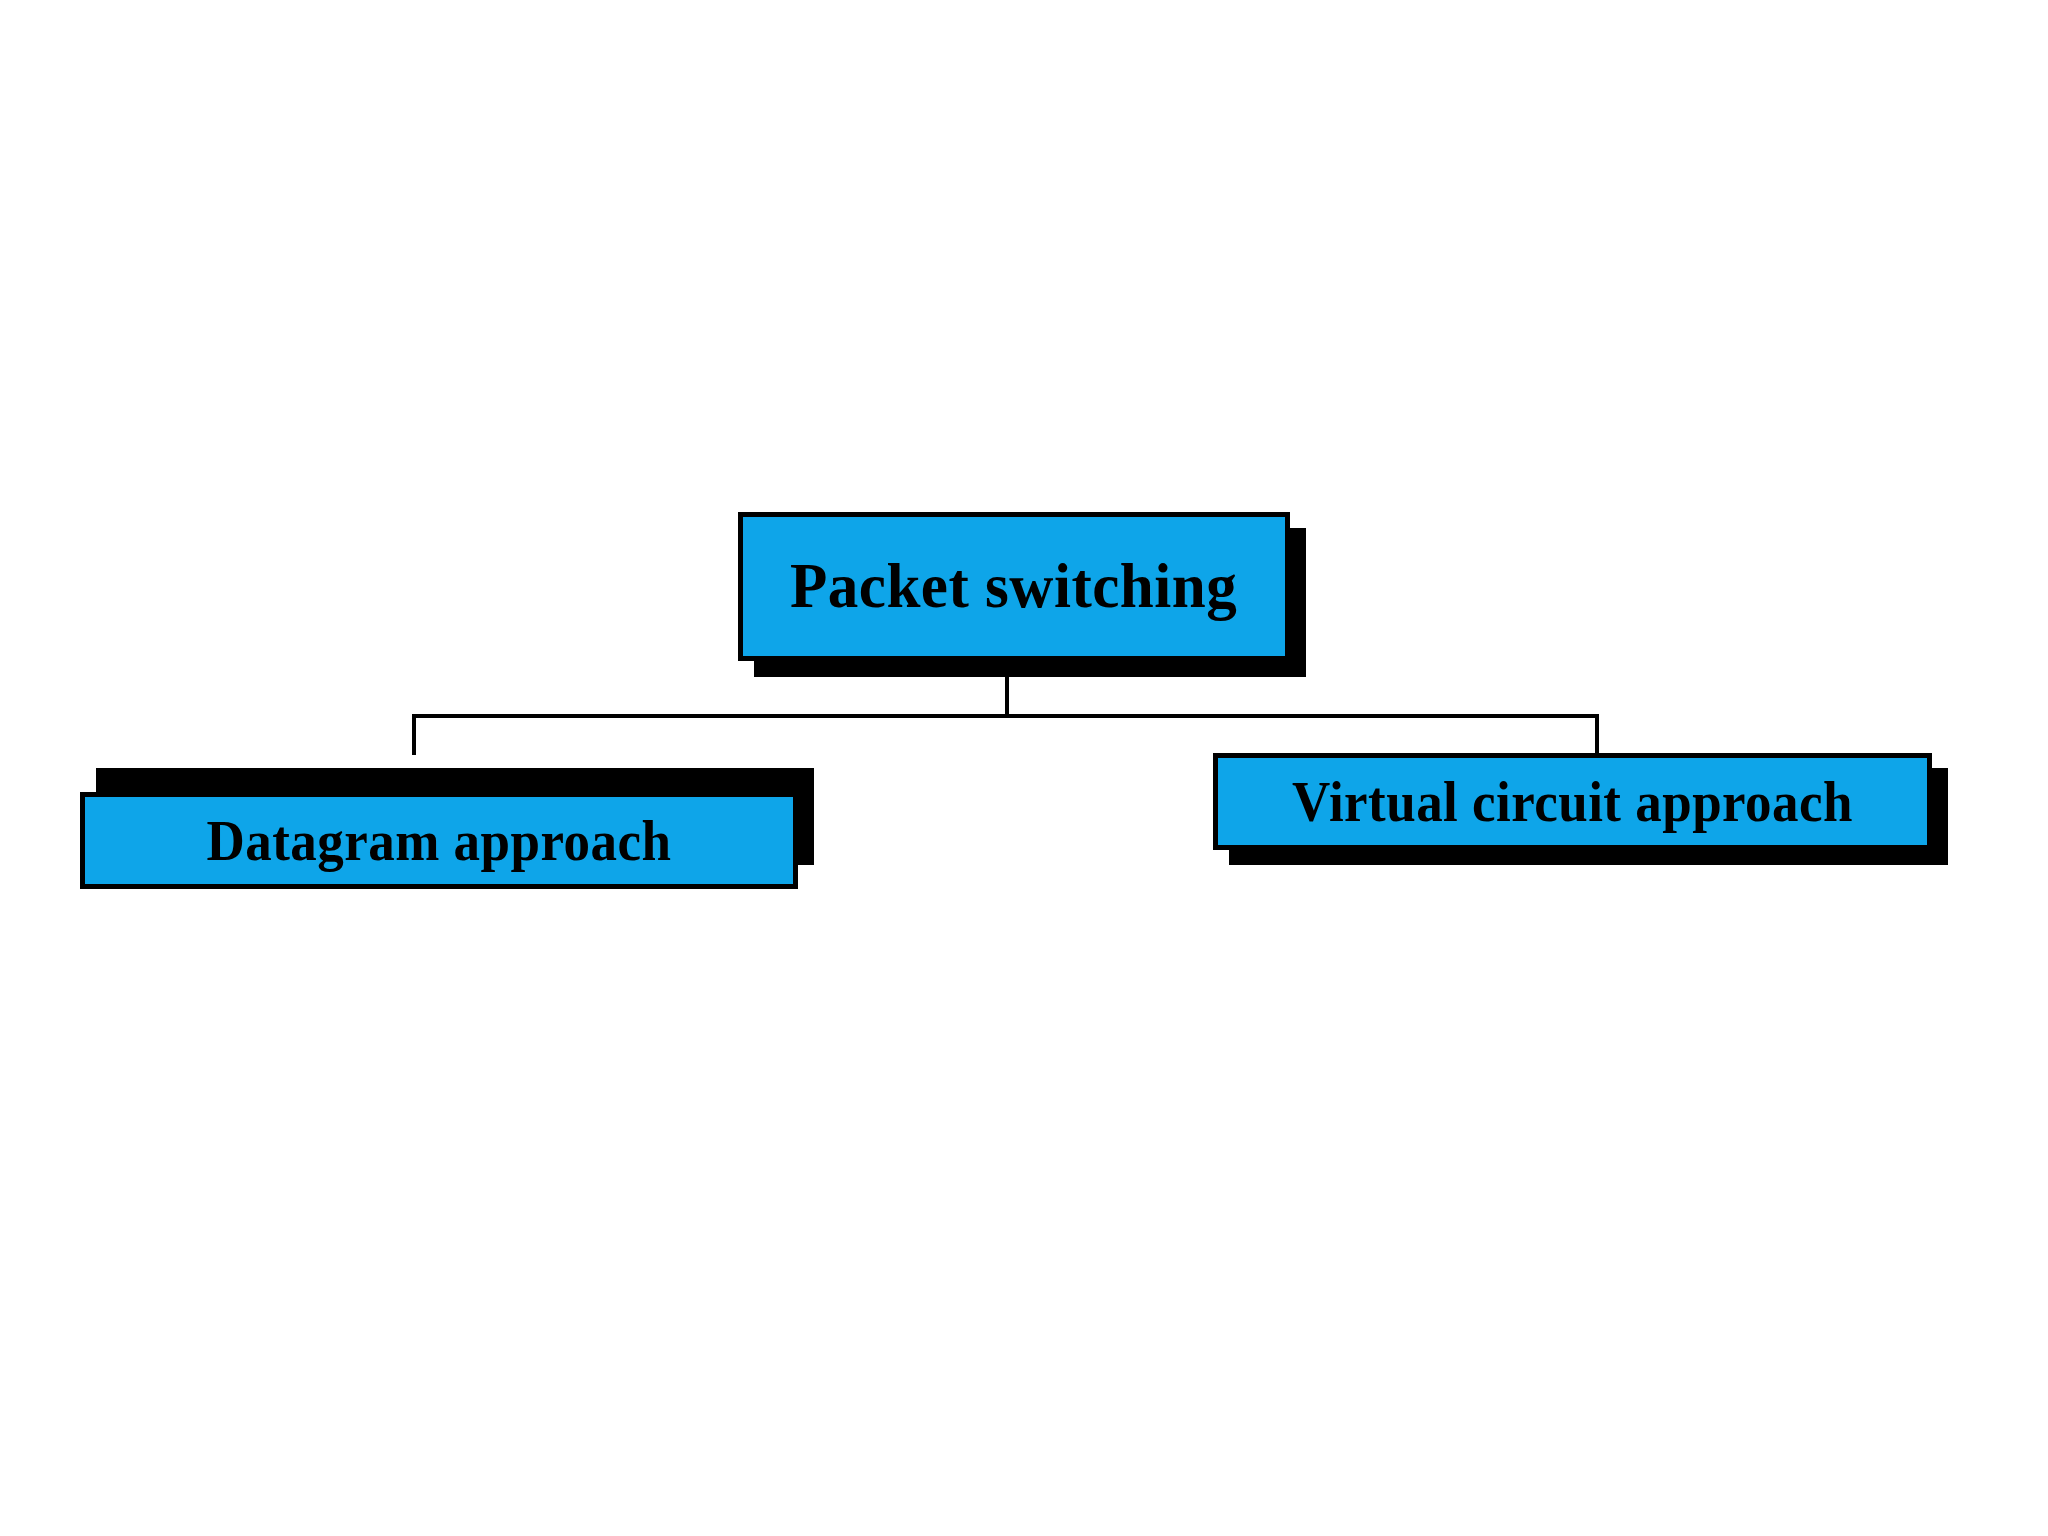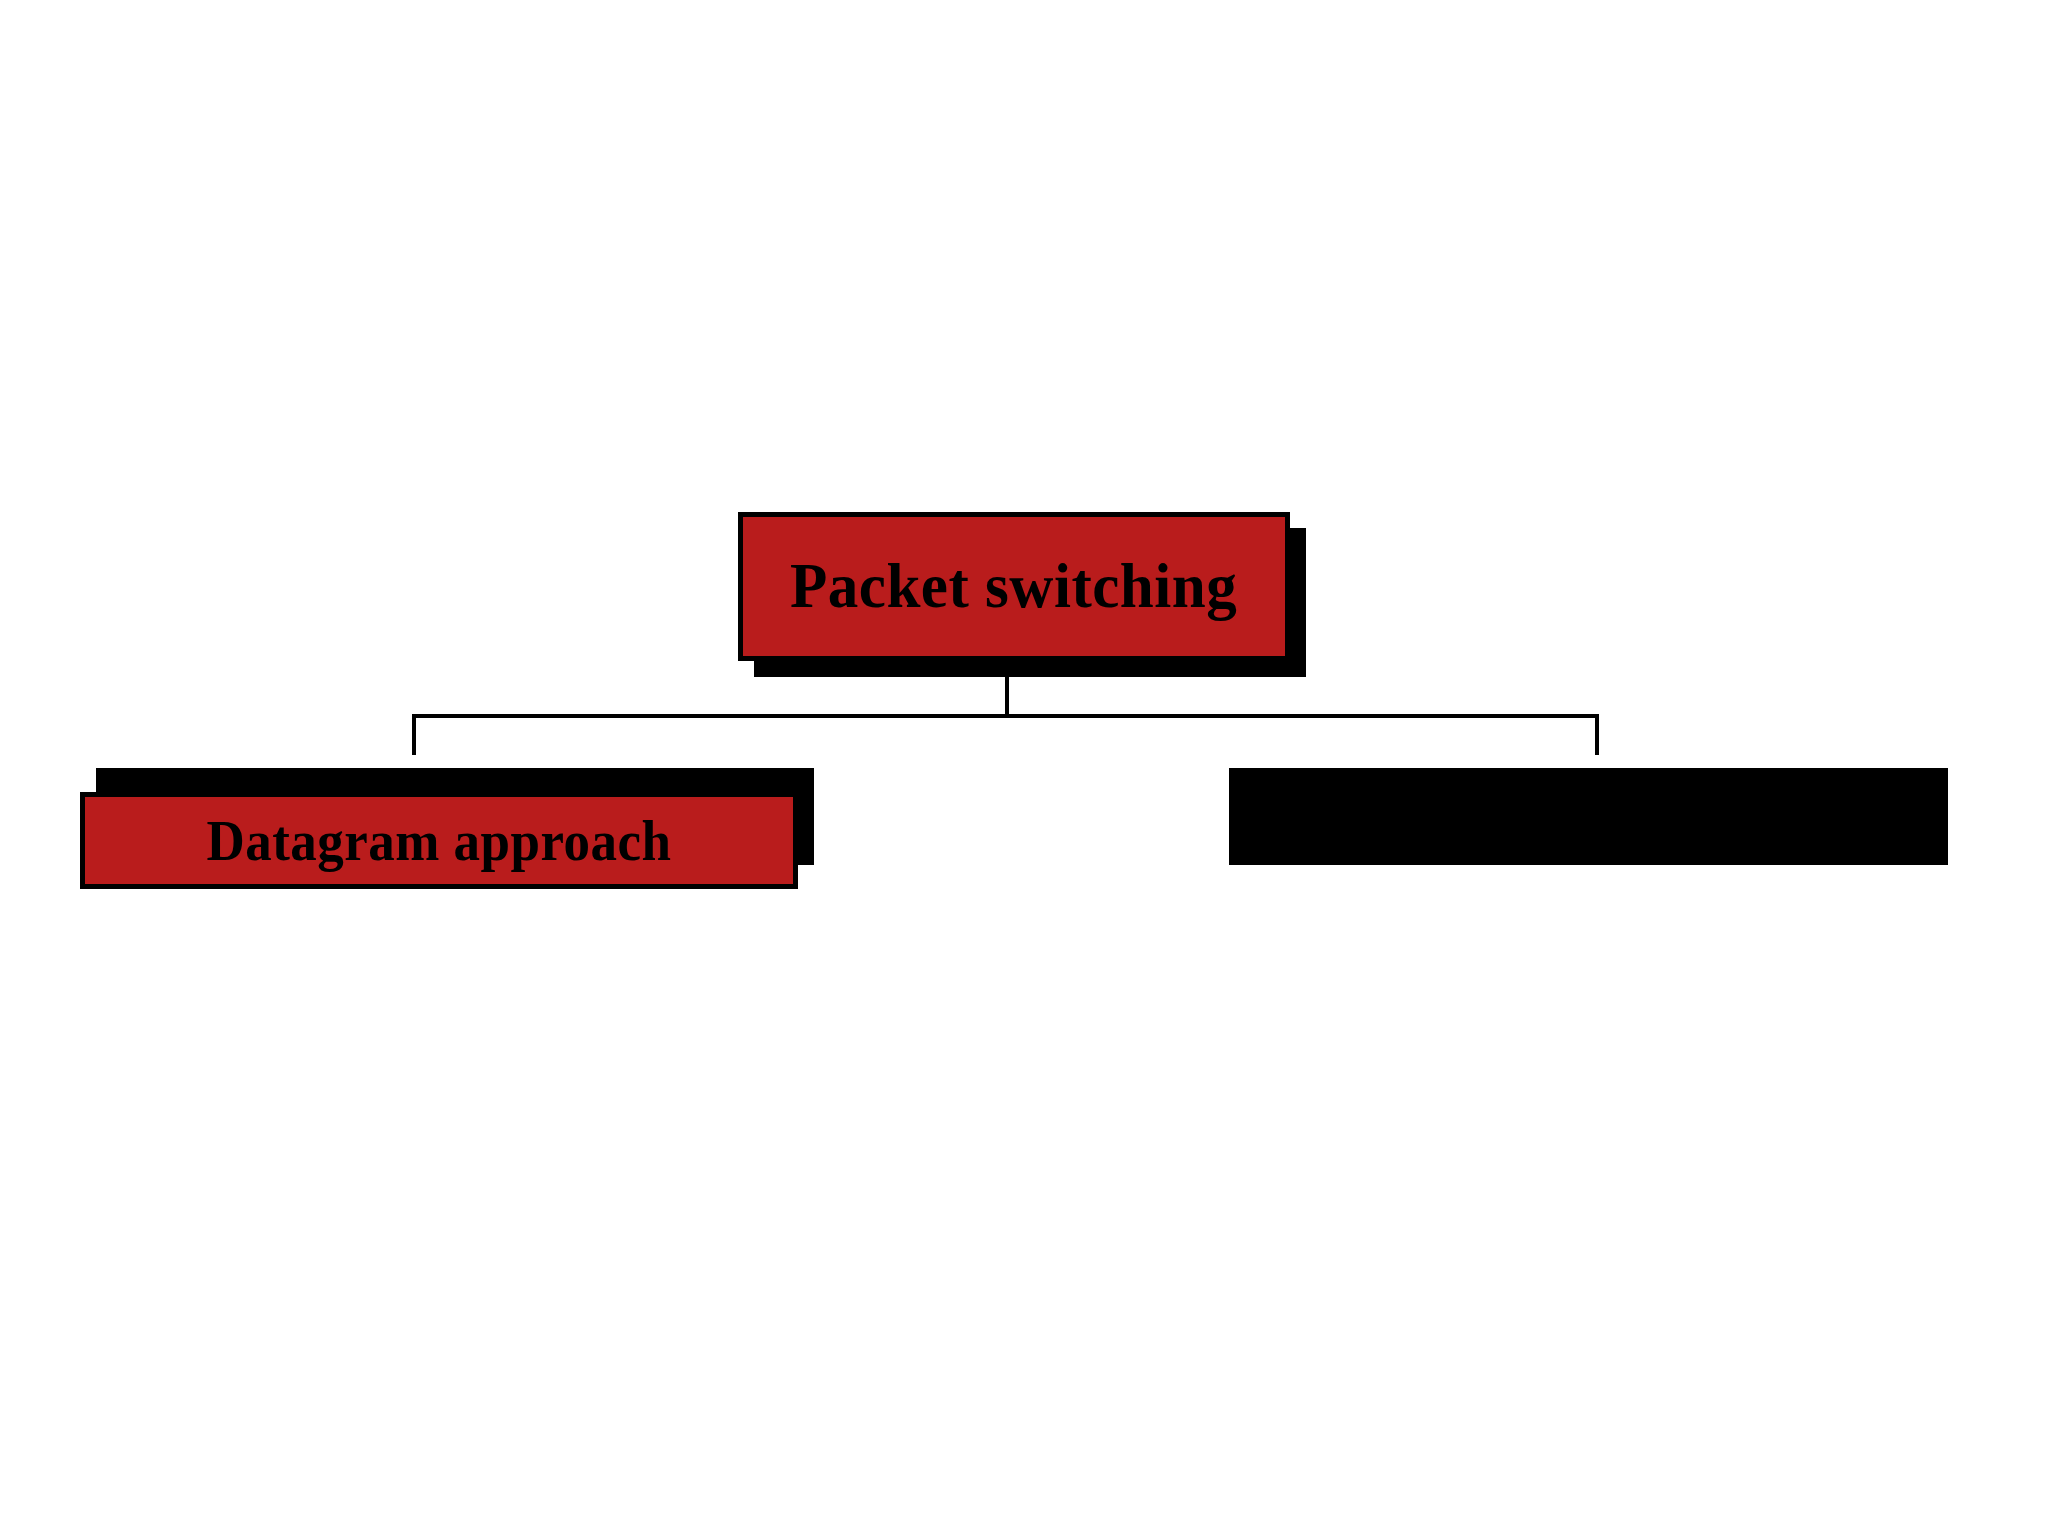--- a/index.html
+++ b/index.html
@@ -16,21 +16,21 @@
     width: 2048px;
     height: 1536px;
     background: #ffffff;
     overflow: hidden;
   }
 
   
   .node {
     position: absolute;
     box-sizing: border-box;
-    background: #b91c1c;
+    background: #0ea5e9;
     border: 5px solid #000000;
     display: flex;
     align-items: center;
     justify-content: center;
     z-index: 3;
   }
   .node-shadow {
     position: absolute;
     background: #000000;
     z-index: 2;
@@ -143,14 +143,17 @@
   <div class="node" id="node-root">
     <span class="node-label">Packet switching</span>
   </div>
 
   <div class="node-shadow" id="node-left-shadow"></div>
   <div class="node" id="node-left">
     <span class="node-label">Datagram approach</span>
   </div>
 
   <div class="node-shadow" id="node-right-shadow"></div>
+  <div class="node" id="node-right">
+    <span class="node-label">Virtual circuit approach</span>
+  </div>
 
 </div>
 
 </body></html>

